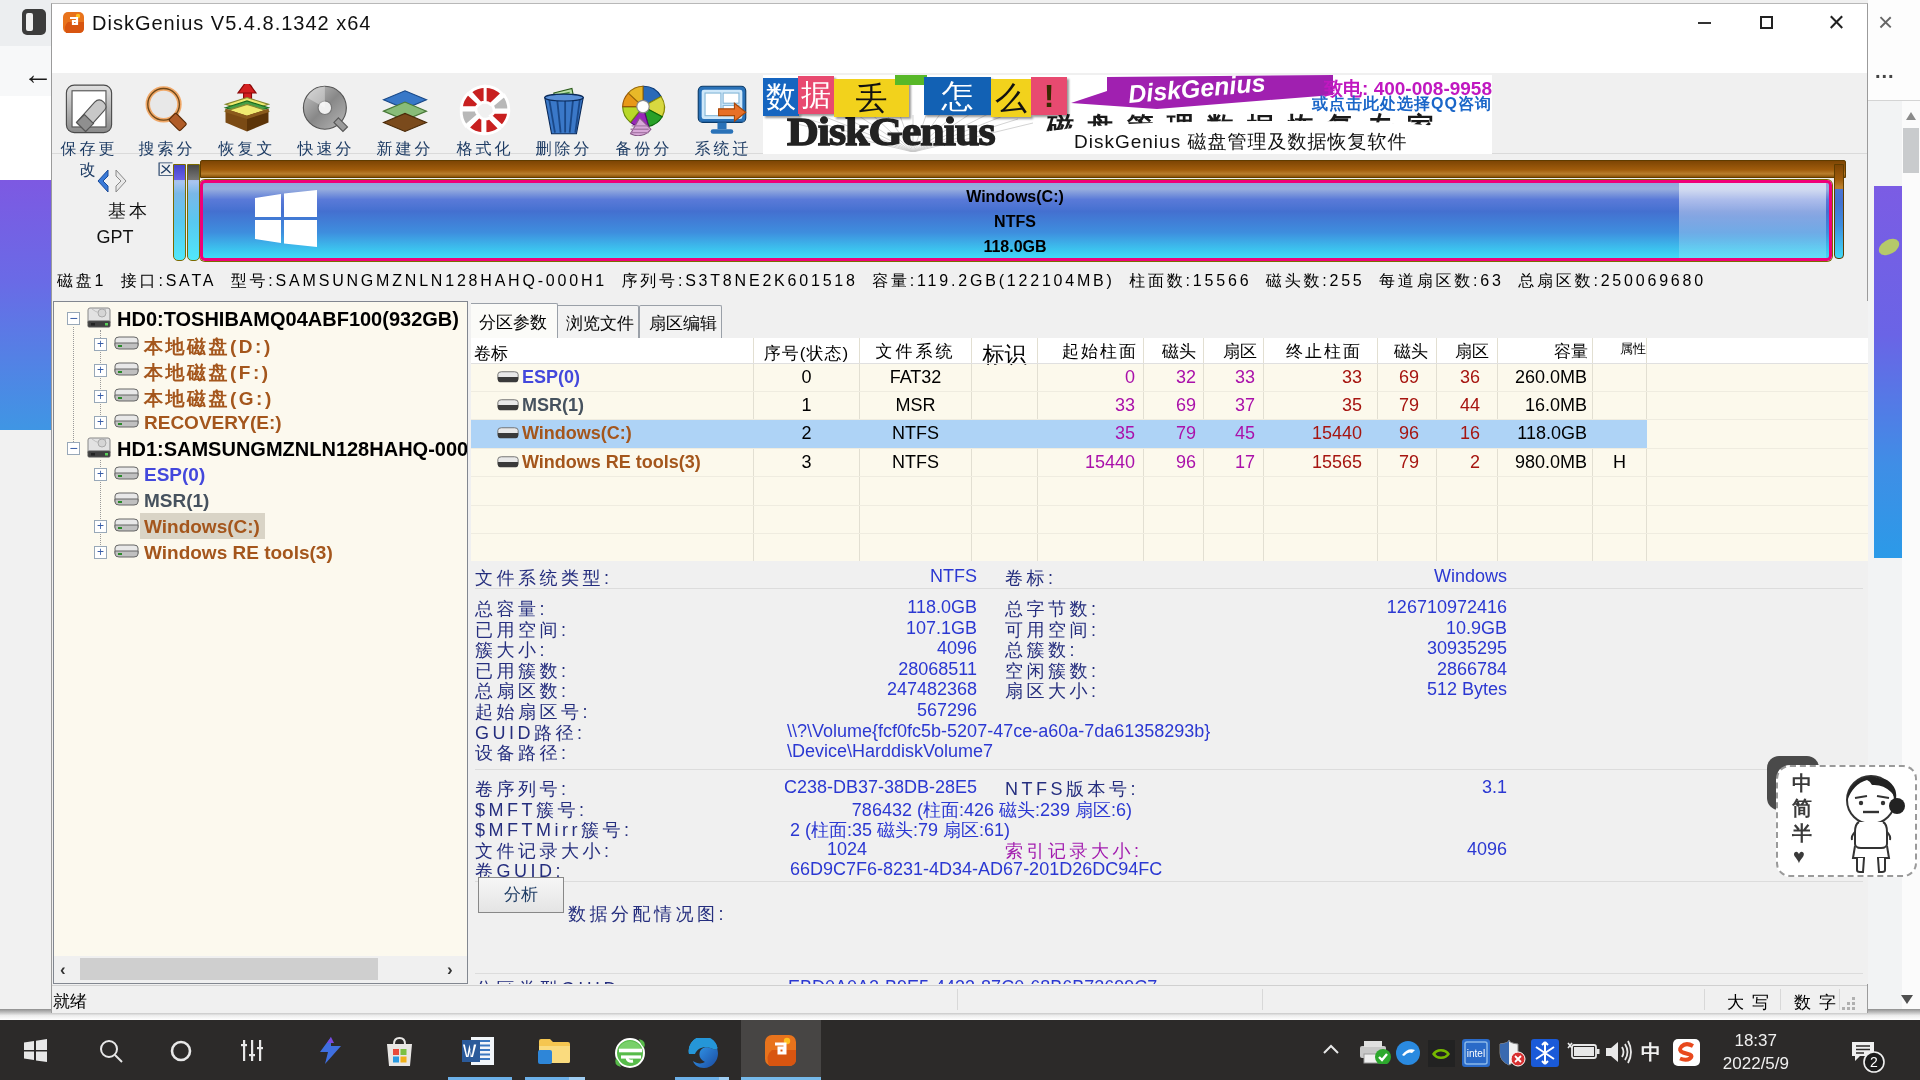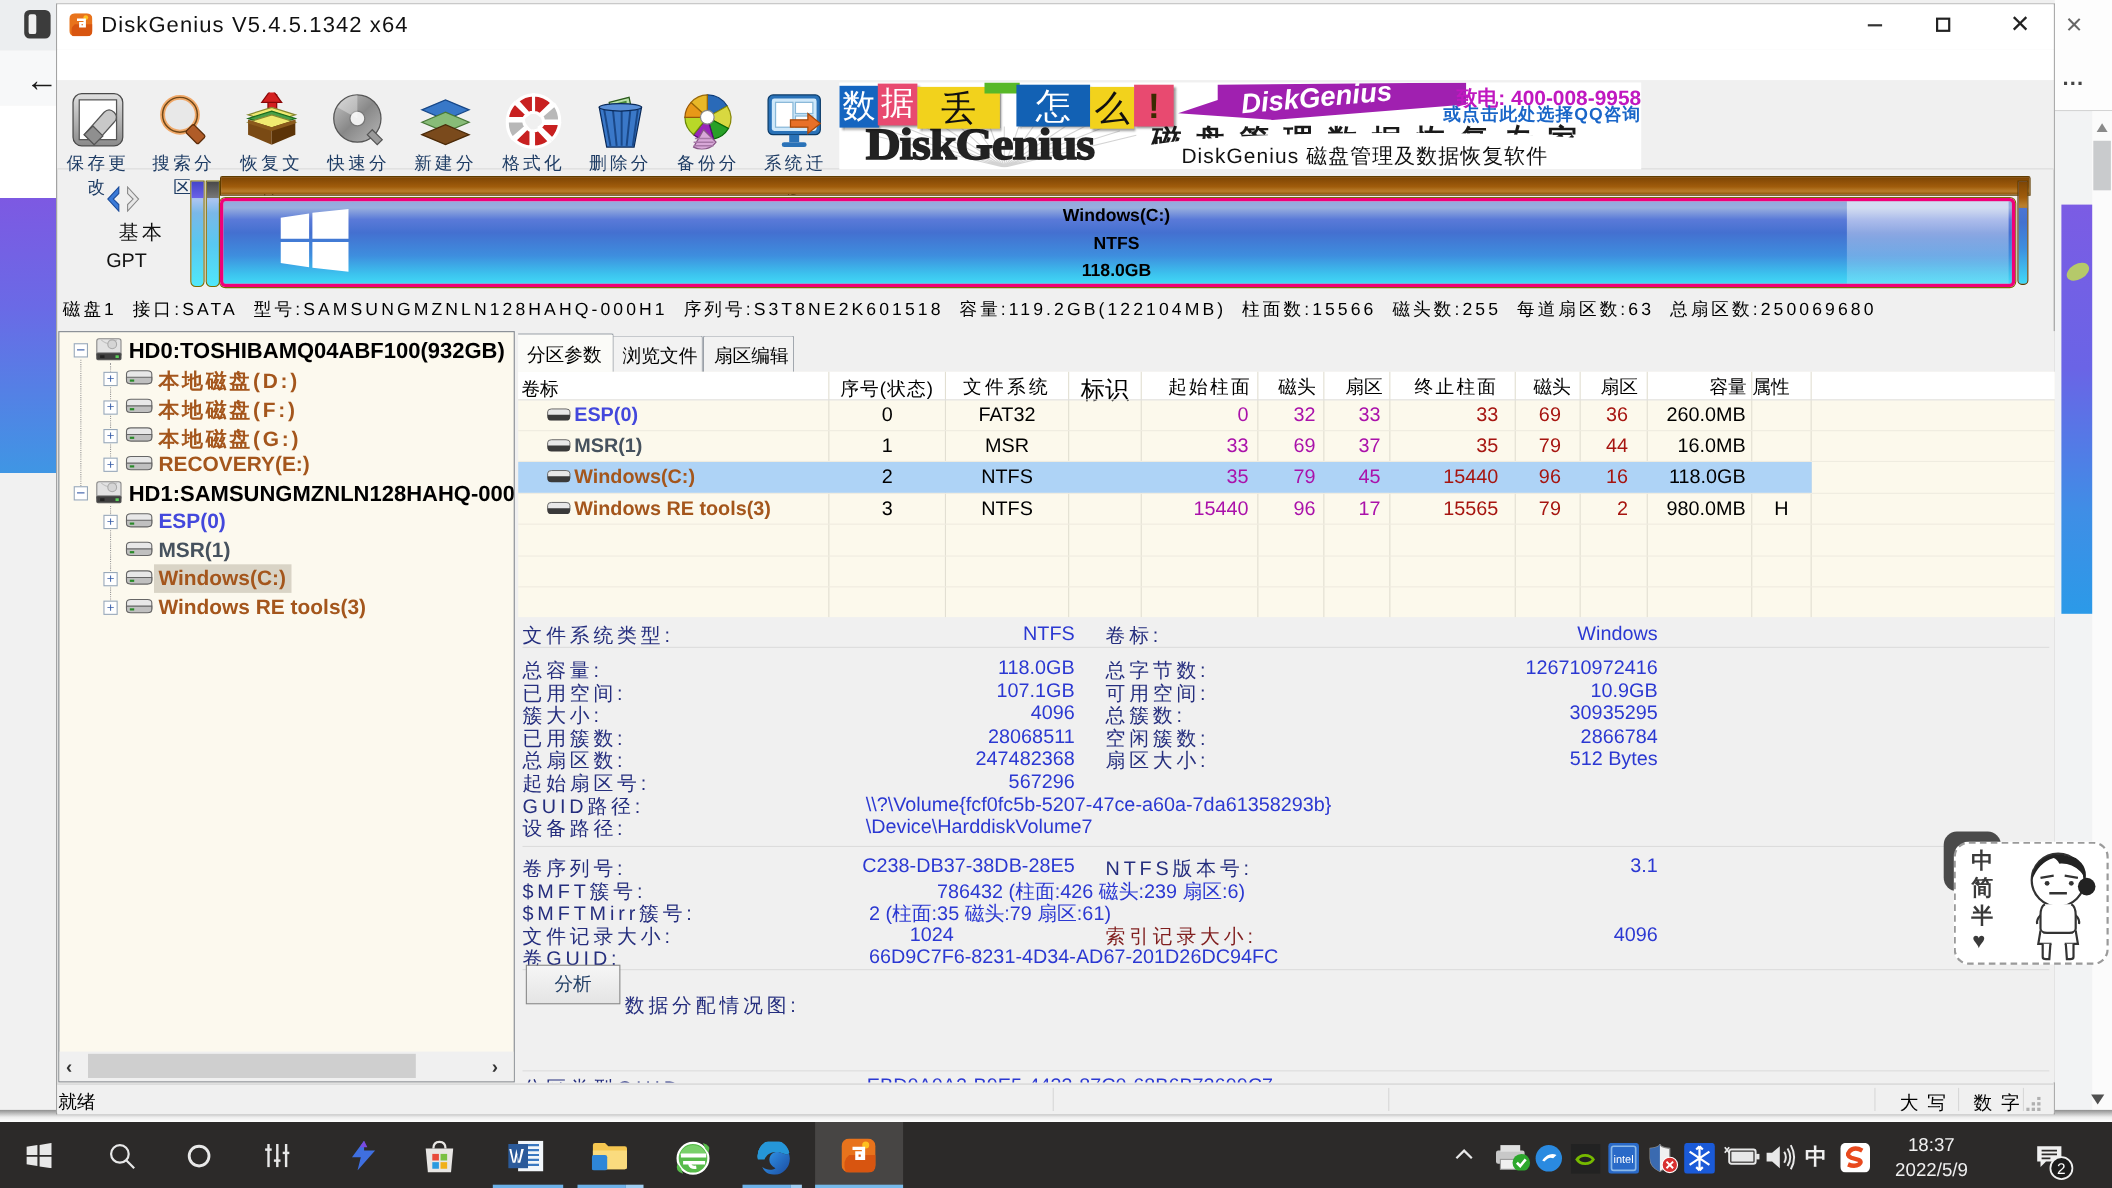--- a/index.html
+++ b/index.html
@@ -35,21 +35,21 @@
 
 <div class="abs" id="win" style="left:51px;top:3px;width:1817px;height:1010px;background:#f0f0f0;border:1px solid #9b9b9b;border-top:1px solid #b8b8b8">
 
   <div class="abs" style="left:0;top:0;width:1815px;height:41px;background:#ffffff"></div>
   <div class="abs" style="left:11px;top:8px;width:21px;height:21px"><svg width="21" height="21" viewBox="0 0 21 21">
         <rect x="0" y="0" width="21" height="21" rx="5" fill="#e8731c"></rect>
         <path d="M3 21 Q0 14 5 10 L21 10 L21 16 Q21 21 16 21 Z" fill="#d85510"></path>
         <circle cx="15" cy="4" r="2.2" fill="#ffc020"></circle>
         <path d="M7 6 L14 6 L14 9 L10 9 L10 12 L14 12 L14 10.5 L12.5 10.5" stroke="#fff" stroke-width="2.2" fill="none"></path>
       </svg></div>
-  <div class="abs" style="left:40px;top:8px;font-size:20px;letter-spacing:1px;color:#111">DiskGenius V5.4.5.1342 x64</div>
+  <div class="abs" style="left:40px;top:8px;font-size:20px;letter-spacing:1px;color:#111">DiskGenius V5.4.8.1342 x64</div>
   <div class="abs" style="left:1646px;top:18px;width:13px;height:2px;background:#333"></div>
   <div class="abs" style="left:1708px;top:12px;width:13px;height:13px;border:2px solid #222"></div>
   <div class="abs" style="left:1776px;top:8px;width:22px;height:22px;color:#222;font-size:29px;line-height:21px;font-weight:400">×</div>
 
   <div class="abs" style="left:0;top:41px;width:1815px;height:28px;background:#ffffff"></div>
 
   <div class="abs" style="left:0;top:69px;width:1815px;height:81px;background:#f0f0f0;border-bottom:1px solid #dadada"></div>
   <div id="toolicons" style="position:absolute;left:0;top:69px;width:760px;height:81px">
 
     <div class="abs" style="left:11px;top:11px;width:52px;height:52px">
@@ -362,21 +362,21 @@
       <div class="abs" style="left:283px;top:4px;width:105px;text-align:center;font-size:17px;letter-spacing:1px">序号(状态)</div>
       <div class="abs" style="left:389px;top:2px;width:111px;text-align:center;font-size:17px;letter-spacing:3px">文件系统</div>
       <div class="abs" style="left:501px;top:2px;width:65px;text-align:center;font-size:22px">标识</div>
       <div class="abs" style="left:567px;top:2px;width:100px;text-align:right;font-size:17px;letter-spacing:2px">起始柱面</div>
       <div class="abs" style="left:673px;top:2px;width:52px;text-align:right;font-size:17px">磁头</div>
       <div class="abs" style="left:733px;top:2px;width:53px;text-align:right;font-size:17px">扇区</div>
       <div class="abs" style="left:793px;top:2px;width:98px;text-align:right;font-size:17px;letter-spacing:2px">终止柱面</div>
       <div class="abs" style="left:907px;top:2px;width:50px;text-align:right;font-size:17px">磁头</div>
       <div class="abs" style="left:966px;top:2px;width:52px;text-align:right;font-size:17px">扇区</div>
       <div class="abs" style="left:1027px;top:2px;width:90px;text-align:right;font-size:17px">容量</div>
-      <div class="abs" style="left:1122px;top:2px;width:53px;text-align:left;font-size:17px">属性</div>
+      <div class="abs" style="left:1122px;top:2px;width:53px;text-align:right;font-size:13px">属性</div>
 
       <div class="abs" style="left:0;top:25px;width:1397px;height:1px;background:#e0e0e0"></div>
       <div class="abs" style="left:0;top:53px;width:1397px;height:1px;background:#efece0"></div>
       <div class="abs" style="left:0;top:81px;width:1397px;height:1px;background:#efece0"></div>
       <div class="abs" style="left:0;top:110px;width:1397px;height:1px;background:#efece0"></div>
       <div class="abs" style="left:0;top:138px;width:1397px;height:1px;background:#efece0"></div>
       <div class="abs" style="left:0;top:167px;width:1397px;height:1px;background:#efece0"></div>
       <div class="abs" style="left:0;top:195px;width:1397px;height:1px;background:#efece0"></div>
 
       <div class="abs" style="left:0;top:82px;width:1176px;height:28px;background:#aed3f6"></div>
@@ -484,21 +484,21 @@
       <div class="abs" style="left:4px;top:216px;color:#252e7e;letter-spacing:3.5px">卷序列号:</div>
         <div class="abs" style="left:306px;top:216px;width:200px;text-align:right;color:#2b38d2">C238-DB37-38DB-28E5</div>
       <div class="abs" style="left:534px;top:216px;color:#252e7e;letter-spacing:3.5px">NTFS版本号:</div>
         <div class="abs" style="left:886px;top:216px;width:150px;text-align:right;color:#2b38d2">3.1</div>
       <div class="abs" style="left:4px;top:237px;color:#252e7e;letter-spacing:3.5px">$MFT簇号:</div>
         <div class="abs" style="left:261px;top:237px;width:400px;text-align:right;color:#2b38d2">786432 (柱面:426 磁头:239 扇区:6)</div>
       <div class="abs" style="left:4px;top:257px;color:#252e7e;letter-spacing:3.5px">$MFTMirr簇号:</div>
         <div class="abs" style="left:239px;top:257px;width:300px;text-align:right;color:#2b38d2">2 (柱面:35 磁头:79 扇区:61)</div>
       <div class="abs" style="left:4px;top:278px;color:#252e7e;letter-spacing:3.5px">文件记录大小:</div>
         <div class="abs" style="left:356px;top:278px;width:150px;text-align:left;color:#2b38d2">1024</div>
-      <div class="abs" style="left:534px;top:278px;color:#7f1d1d;letter-spacing:3.5px">索引记录大小:</div>
+      <div class="abs" style="left:534px;top:278px;color:#a21caf;letter-spacing:3.5px">索引记录大小:</div>
         <div class="abs" style="left:886px;top:278px;width:150px;text-align:right;color:#2b38d2">4096</div>
       <div class="abs" style="left:4px;top:298px;color:#252e7e;letter-spacing:3.5px">卷GUID:</div>
         <div class="abs" style="left:319px;top:298px;color:#2b38d2">66D9C7F6-8231-4D34-AD67-201D26DC94FC</div>
       <div class="abs" style="left:4px;top:320px;width:1388px;height:1px;background:#dcdcdc"></div>
       <div class="abs" style="left:7px;top:316px;width:86px;height:36px;background:linear-gradient(180deg,#f6f6f6,#e4e4e4);border:1px solid #888;text-align:center;line-height:34px;font-size:17px;color:#1e3c64">分析</div>
       <div class="abs" style="left:97px;top:341px;color:#252e7e;letter-spacing:3.5px">数据分配情况图:</div>
       <div class="abs" style="left:4px;top:412px;width:1388px;height:1px;background:#dcdcdc"></div>
       <div class="abs" style="left:4px;top:416px;color:#252e7e;letter-spacing:3.5px">分区类型GUID:</div>
         <div class="abs" style="left:317px;top:416px;color:#2b38d2">EBD0A0A2-B9E5-4433-87C0-68B6B72699C7</div>
     </div>

